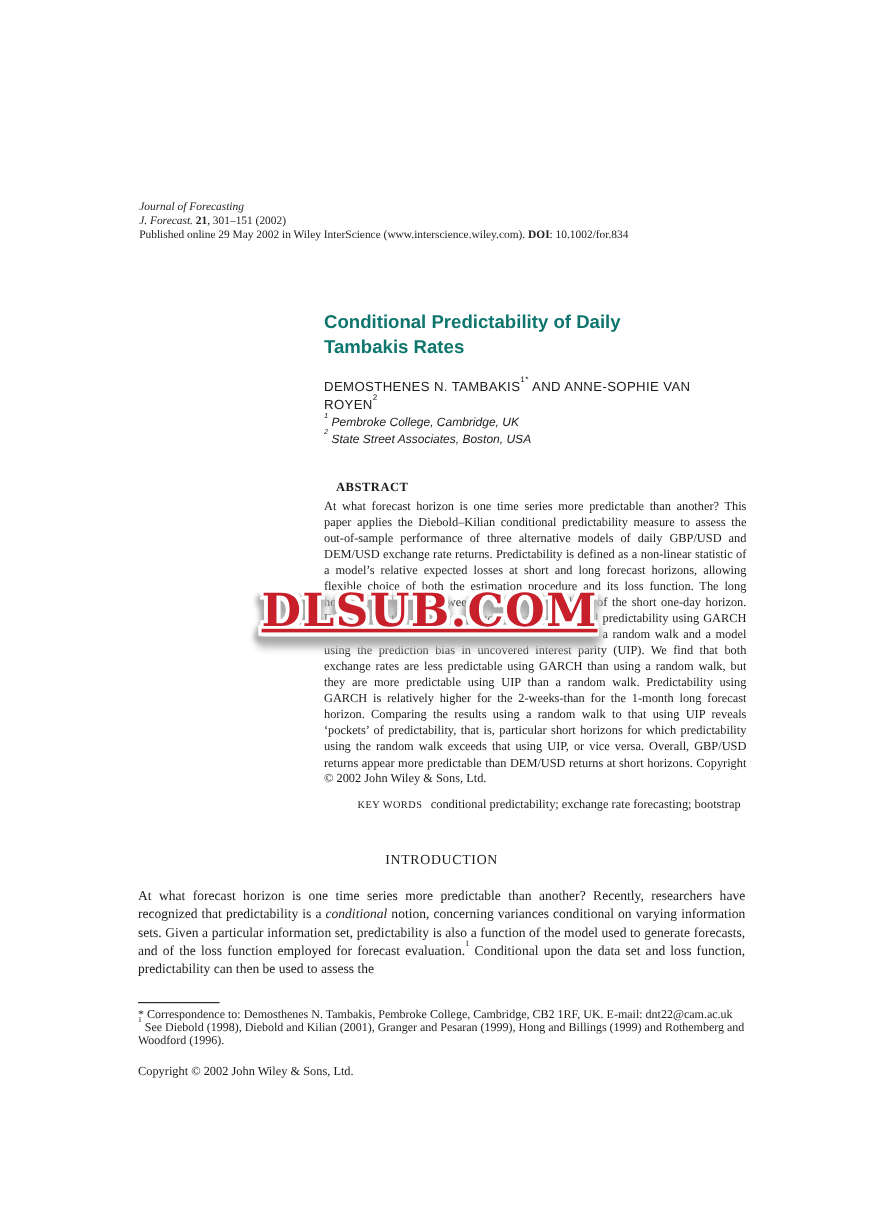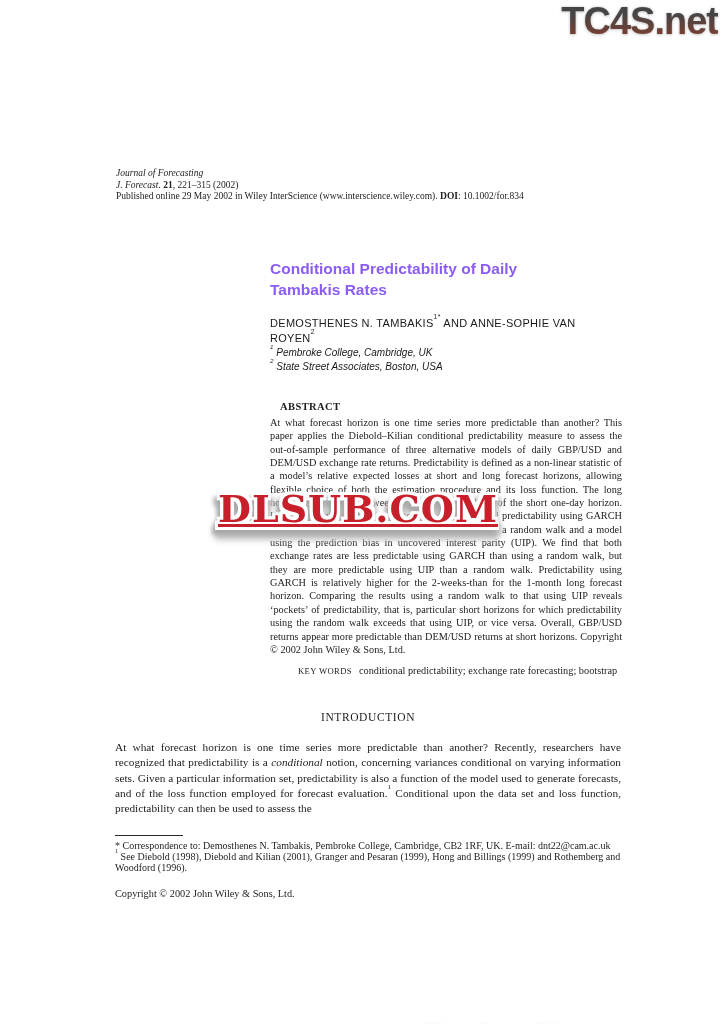--- a/index.html
+++ b/index.html
@@ -10,21 +10,21 @@
   .abs{position:absolute;}
   sup{font-size:0.62em;position:relative;top:-0.45em;line-height:0;}
 
   
   .journal-header{left:100px;top:168px;font-size:9.5px;line-height:11.5px;color:#222;margin-left:16px;}
   .it{font-style:italic;}
   .bd{font-weight:bold;}
 
   
   .title{left:270px;top:258px;width:370px;font-family:"Liberation Sans",sans-serif;
-         font-weight:bold;font-size:15.5px;line-height:21px;color:#8b5cf6;}
+         font-weight:bold;font-size:15.5px;line-height:21px;color:#0f766e;}
   .authors{left:270px;top:316px;width:360px;font-family:"Liberation Sans",sans-serif;
            font-size:11px;line-height:15px;letter-spacing:0.3px;color:#1a1a1a;}
   .affils{left:270px;top:346px;width:360px;font-family:"Liberation Sans",sans-serif;
           font-style:italic;font-size:10px;line-height:14px;color:#1a1a1a;}
 
   
   .abstract-heading{left:280px;top:401px;font-size:10.5px;letter-spacing:0.4px;font-weight:bold;}
   .abstract-body{left:270px;top:416px;width:352px;font-size:10.3px;line-height:13.35px;
                  text-align:justify;}
   .keywords{left:270px;top:665px;width:352px;font-size:10.3px;}
@@ -70,27 +70,26 @@
       2px 2px 0 #fff,-2px 2px 0 #fff,2px -2px 0 #fff,-2px -2px 0 #fff;
     filter:drop-shadow(2px 3px 2px #b3b3b3);
     margin-top:40px;
   }
 </style>
 </head>
 <body>
 
 <div class="page">
 
-  <div class="abs wm-tc4s">TC4S.net</div>
   <div class="abs wm-dlsub">DLSUB.COM</div>
   <div class="abs wm-traders">TradersXtreme.com</div>
 
   <div class="abs journal-header">
     <div><span class="it">Journal of Forecasting</span></div>
-    <div><span class="it">J. Forecast. </span><span class="bd">21</span><span>, 221–315 (2002)</span></div>
+    <div><span class="it">J. Forecast. </span><span class="bd">21</span><span>, 301–151 (2002)</span></div>
     <div><span>Published online 29 May 2002 in Wiley InterScience (www.interscience.wiley.com). </span><span class="bd">DOI</span><span>: 10.1002/for.834</span></div>
   </div>
 
   <div class="abs title">
     <div>Conditional Predictability of Daily</div>
     <div>Tambakis Rates</div>
   </div>
 
   <div class="abs authors">
     <div><span>DEMOSTHENES N. TAMBAKIS</span><sup>1*</sup><span> AND ANNE-SOPHIE VAN</span></div>

